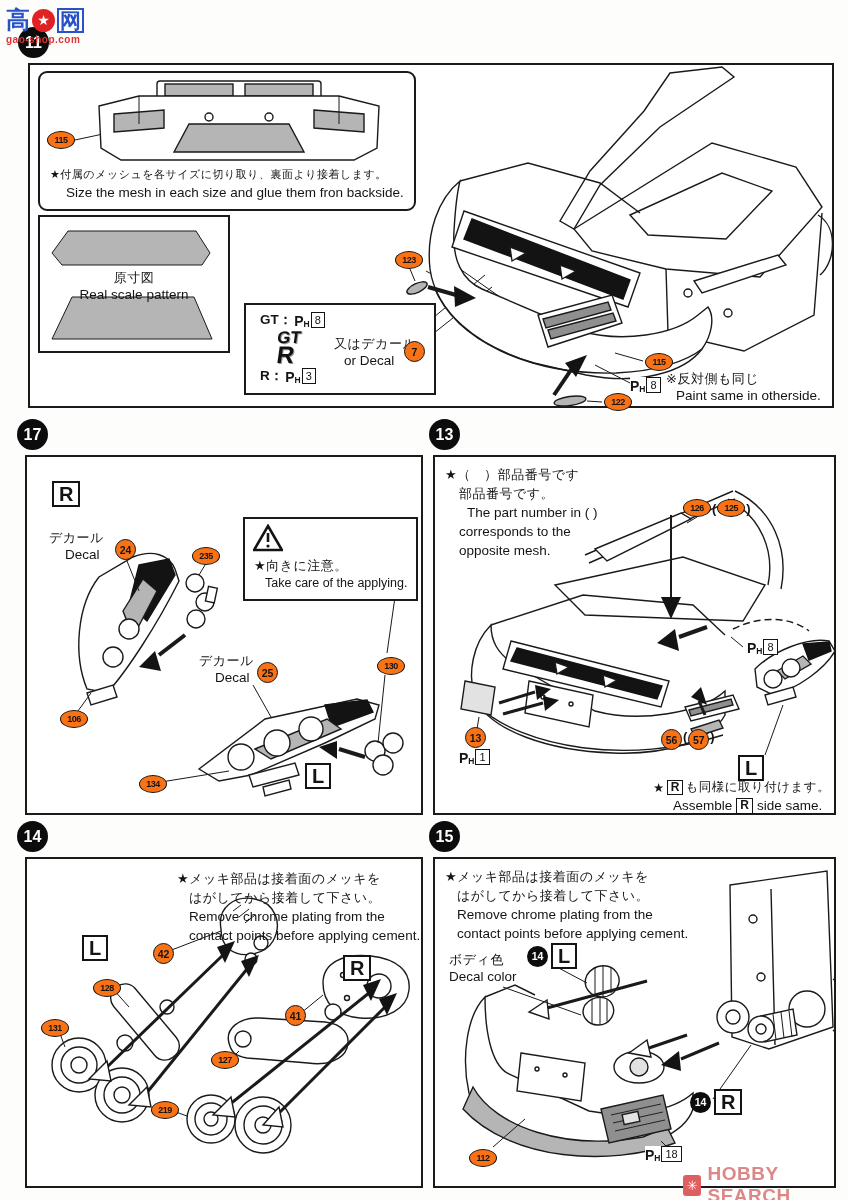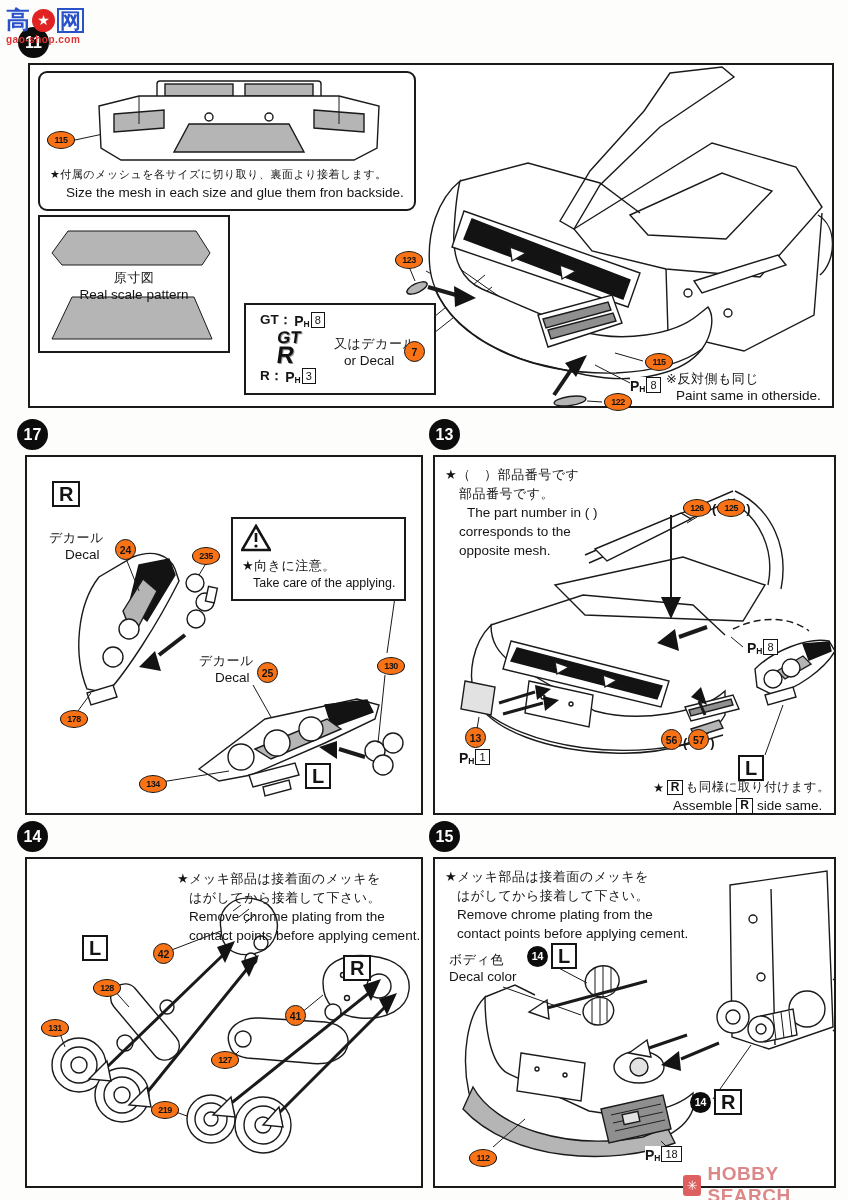--- a/index.html
+++ b/index.html
@@ -224,31 +224,31 @@
   </svg>
 
   <span class="lbox abs" style="left:25px;top:24px">R</span>
   <div class="abs" style="left:22px;top:72px;z-index:4">
     <div class="jp">デカール</div>
     <div class="en" style="margin-left:16px">Decal</div>
   </div>
   <span class="pnum c2 abs" style="left:88px;top:82px">24</span>
   <span class="pnum abs" style="left:165px;top:90px">235</span>
 
-  <div class="sub" style="left:204px;top:60px;width:171px;height:80px">
+  <div class="sub" style="left:216px;top:60px;width:171px;height:80px">
     <svg class="warn-tri abs" style="left:8px;top:5px" width="30" height="28" viewBox="0 0 30 28">
       <polygon points="15,2 29,26 1,26" fill="none" stroke="#141414" stroke-width="2.6"></polygon>
       <line x1="15" y1="9" x2="15" y2="18" stroke="#141414" stroke-width="2.6"></line>
       <circle cx="15" cy="22" r="1.6" fill="#141414" stroke="none"></circle>
     </svg>
     <div class="abs jp" style="left:9px;top:38px">★向きに注意。</div>
     <div class="abs en" style="left:20px;top:57px;font-size:12.5px">Take care of the applying.</div>
   </div>
 
-  <span class="pnum abs" style="left:33px;top:253px">178</span>
+  <span class="pnum abs" style="left:33px;top:253px">106</span>
   <div class="abs" style="left:172px;top:195px;z-index:4">
     <div class="jp">デカール</div>
     <div class="en" style="margin-left:16px">Decal</div>
   </div>
   <span class="pnum c2 abs" style="left:230px;top:205px">25</span>
   <span class="pnum abs" style="left:350px;top:200px">130</span>
   <span class="pnum abs" style="left:112px;top:318px">134</span>
   <span class="lbox abs" style="left:278px;top:306px">L</span>
 </div>
 
@@ -317,21 +317,21 @@
       <span class="pp">P</span>
       <span class="hh">H</span>
       <span class="nn">8</span>
     </span>
   <span class="pnum c2 abs" style="left:30px;top:270px">13</span>
   <span class="ph abs" style="left:24px;top:292px">
       <span class="pp">P</span>
       <span class="hh">H</span>
       <span class="nn">1</span>
     </span>
-  <div class="abs" style="left:226px;top:272px;display:flex;align-items:flex-end">
+  <div class="abs" style="left:226px;top:272px;display:flex;align-items:flex-start">
     <span class="pnum c2">56</span>
     <span class="paren">(</span>
     <span class="pnum c2">57</span>
     <span class="paren">)</span>
   </div>
   <span class="lbox abs" style="left:303px;top:298px">L</span>
   <div class="abs" style="left:218px;top:322px;display:flex;align-items:center;gap:2px;z-index:4">
     <span class="jp" style="font-size:12.5px">★</span>
     <span class="lbox sm">R</span>
     <span class="jp" style="font-size:12.5px">も同様に取り付けます。</span>

